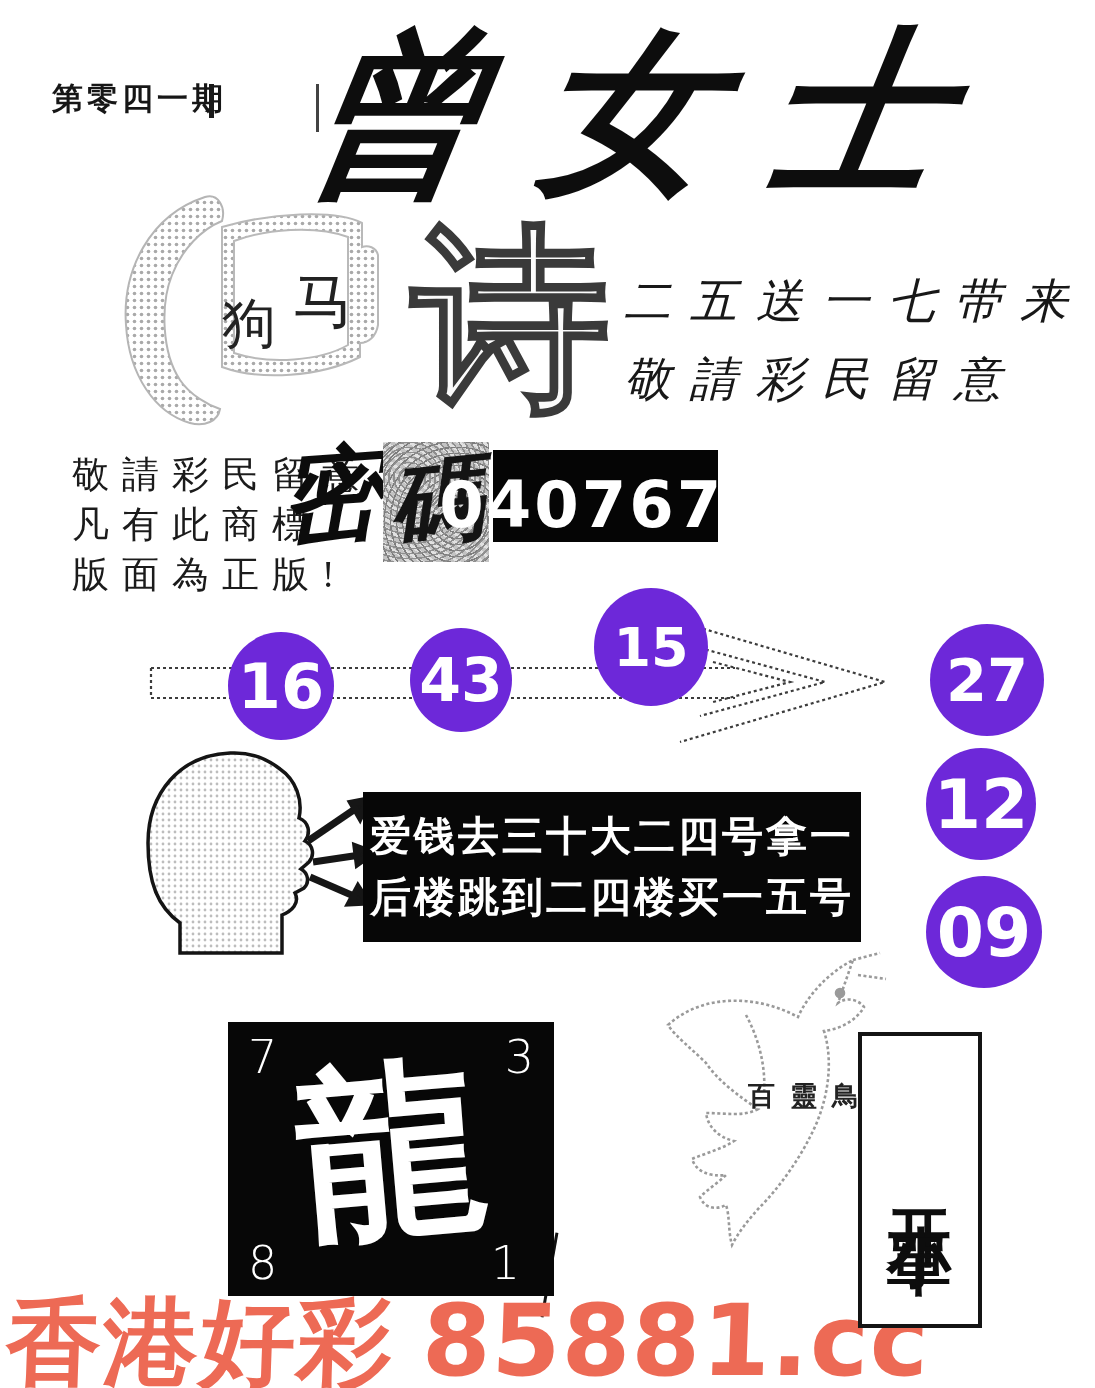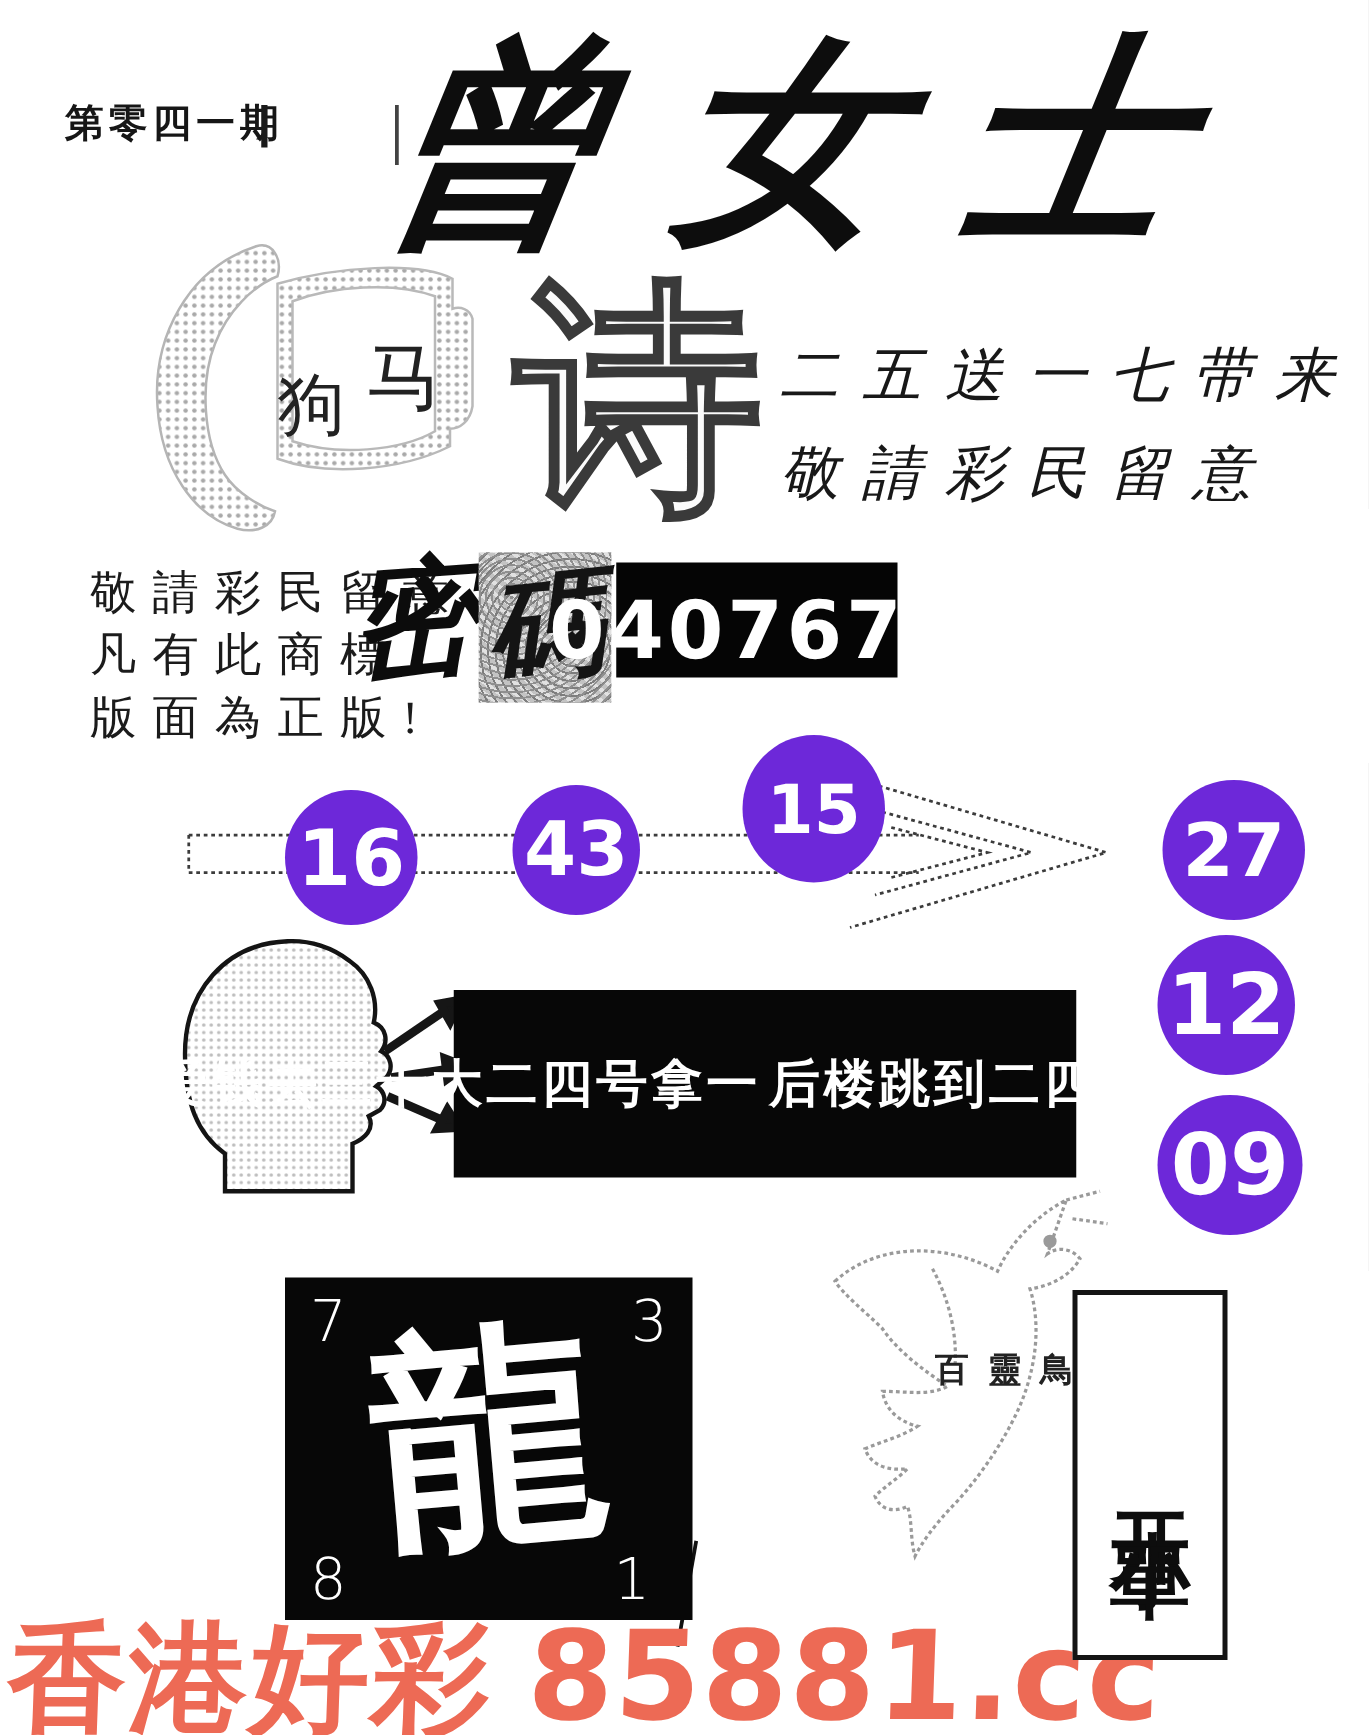--- a/index.html
+++ b/index.html
@@ -91,21 +91,21 @@
   .c43{left:410px;top:628px;width:102px;height:104px;font-size:60px;}
   .c15{left:594px;top:588px;width:114px;height:118px;font-size:54px;}
   .c27{left:930px;top:624px;width:114px;height:112px;font-size:59px;}
   .c12{left:926px;top:748px;width:110px;height:112px;font-size:68px;text-align:right;}
   .c09{left:926px;top:876px;width:116px;height:112px;font-size:68px;}
 
   
   .head-svg{left:130px;top:745px;width:250px;height:215px;}
   .speech-box{
     left:363px;top:792px;width:498px;height:150px;background:#070707;
-    display:flex;flex-direction:row;align-items:center;justify-content:center;
+    display:flex;flex-direction:column;align-items:center;justify-content:center;
     gap:6px;z-index:4;
   }
   .speech-line{
     color:#fff;font-weight:700;font-size:41px;letter-spacing:3px;
     font-family:"Liberation Sans",sans-serif;white-space:nowrap;
   }
 
   
   .dragon-box{left:228px;top:1022px;width:326px;height:274px;background:#070707;z-index:3;}
   .dragon-char{

